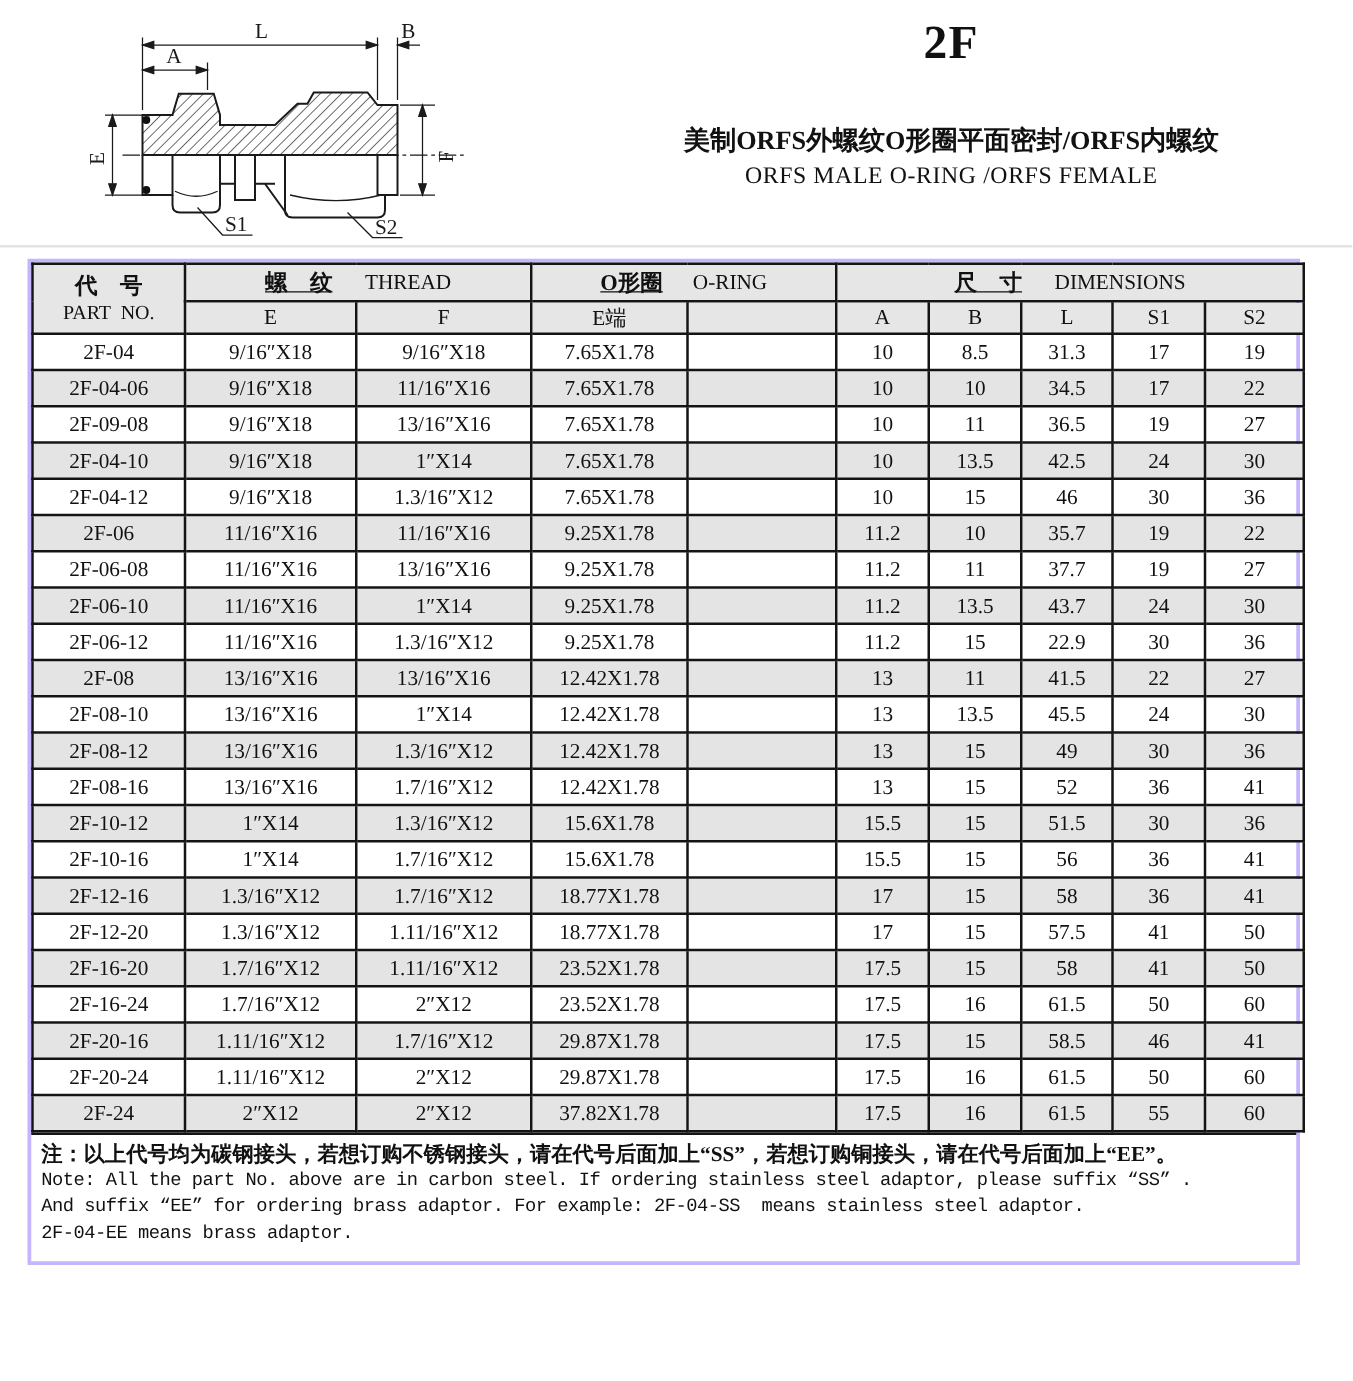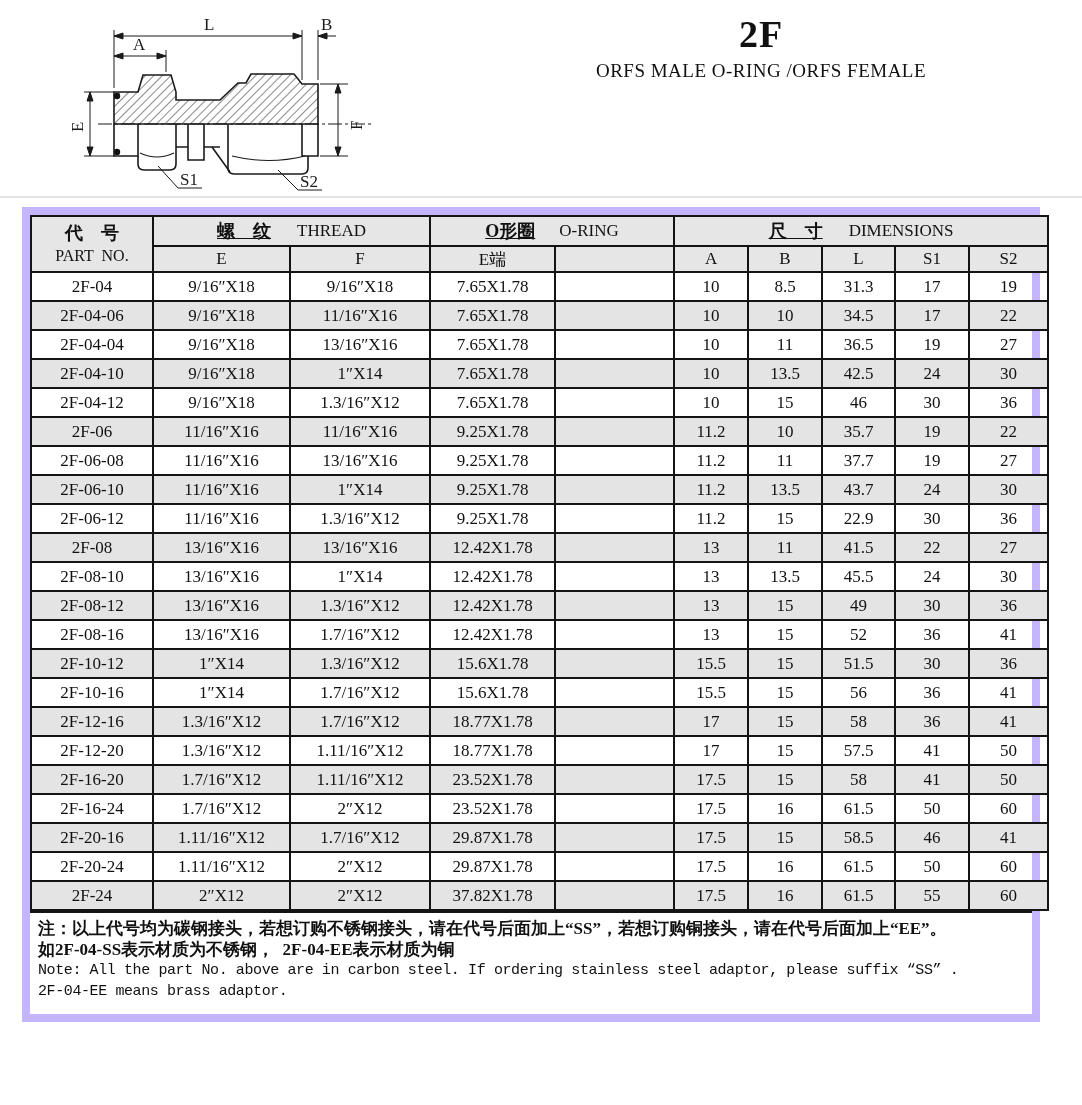--- a/index.html
+++ b/index.html
@@ -15,21 +15,21 @@
   .sub-zh { margin-top:42px; font-size:21px; font-weight:bold; white-space:nowrap; }
   .sub-en { margin-top:4px; font-size:19px; font-weight:normal; letter-spacing:.5px; white-space:nowrap; }
   
   .scan-line { position:absolute; left:0; top:196px; width:1082px; height:2px; background:#e3e3e3; }
   
   .drawing { position:absolute; left:72px; top:4px; }
   .drawing svg text { font-family:"Liberation Serif", serif; font-size:17px; fill:#1a1a1a; }
   
   .table-wrap {
     position:absolute; left:22px; top:207px; width:1018px;
-    border:8px solid #c4b5fd; background:#fff;
+    border:3px solid #c4b5fd; background:#fff;
   }
   table { border-collapse:collapse; width:100%; table-layout:fixed; }
   td {
     border:2px solid #141414; text-align:center; vertical-align:middle;
     font-size:17px; height:29px; padding:0 2px; overflow:hidden; white-space:nowrap;
   }
   tr.h1 td, tr.h2 td { background:#e6e6e6; }
   tr.h1 td { height:30px; }
   tr.h2 td { height:26px; font-size:17px; }
   .grp { display:flex; justify-content:center; align-items:center; gap:26px; }
@@ -118,20 +118,21 @@
       <text x="61" y="46">A</text>
       <text x="-128" y="11" transform="rotate(-90)">E</text>
       <text x="-126" y="290" transform="rotate(-90)">F</text>
       <text x="108" y="181">S1</text>
       <text x="228" y="183">S2</text>
     </svg>
   </div>
 
   <div class="title-block">
     <div class="code">2F</div>
+    <div class="sub-zh">美制ORFS外螺纹O形圈平面密封/ORFS内螺纹</div>
     <div class="sub-en">ORFS MALE O-RING /ORFS FEMALE</div>
   </div>
 
   <div class="scan-line"></div>
 
   <div class="table-wrap">
     <table>
       <colgroup>
         <col style="width:122px">
           <col style="width:137px">
@@ -200,21 +201,21 @@
             <td>11/16″X16</td>
             <td>7.65X1.78</td>
             <td></td>
             <td>10</td>
             <td>10</td>
             <td>34.5</td>
             <td>17</td>
             <td>22</td>
           </tr>
           <tr>
-            <td>2F-04-04</td>
+            <td>2F-09-08</td>
             <td>9/16″X18</td>
             <td>13/16″X16</td>
             <td>7.65X1.78</td>
             <td></td>
             <td>10</td>
             <td>11</td>
             <td>36.5</td>
             <td>19</td>
             <td>27</td>
           </tr>
@@ -444,19 +445,19 @@
             <td>16</td>
             <td>61.5</td>
             <td>55</td>
             <td>60</td>
           </tr>
         </tbody>
     </table>
 
     <div class="note">
       <div class="zh">注：以上代号均为碳钢接头，若想订购不锈钢接头，请在代号后面加上“SS”，若想订购铜接头，请在代号后面加上“EE”。</div>
-      <div class="zh">如2F-04-SS表示材质为不锈钢，  2F-04-EE表示材质为铜</div>
       <div class="en">Note: All the part No. above are in carbon steel. If ordering stainless steel adaptor, please suffix “SS” .</div>
+      <div class="en">And suffix “EE” for ordering brass adaptor. For example: 2F-04-SS  means stainless steel adaptor.</div>
       <div class="en">2F-04-EE means brass adaptor.</div>
     </div>
   </div>
 
 </div>
 
 </body></html>

